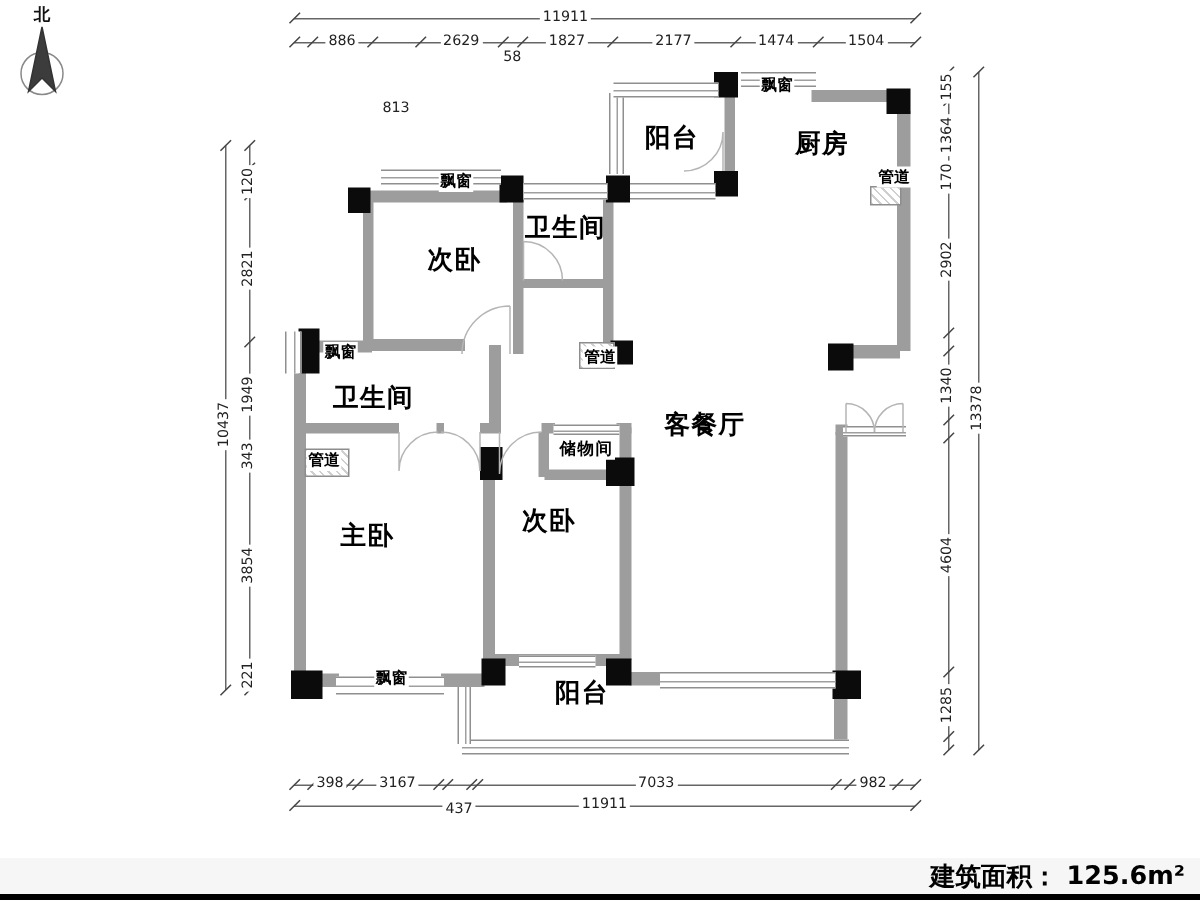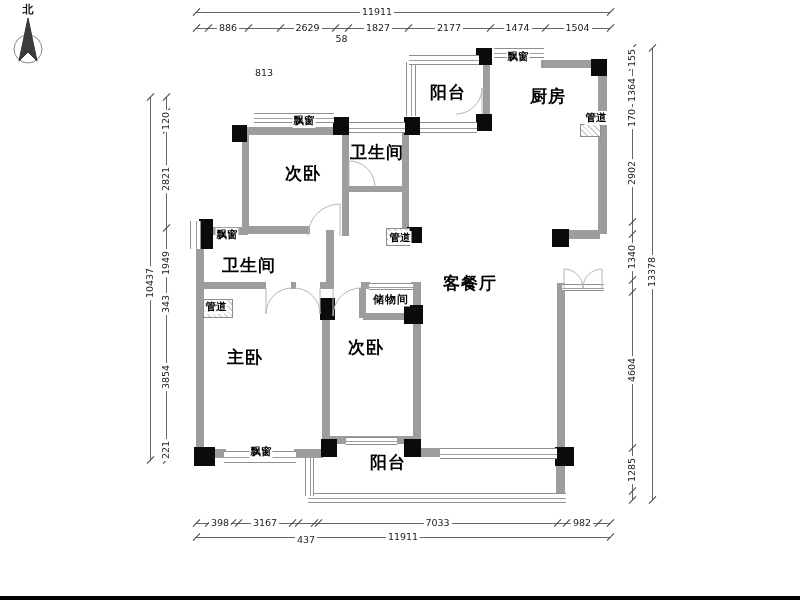--- a/index.html
+++ b/index.html
@@ -253,15 +253,19 @@
         <div class="dim-label v" style="left: 632px; top: 469.5px;">1285</div>
       </div>
       <div>
         <div class="dline" style="left: 652px; top: 48px; width: 1px; height: 452px;"></div>
         <div class="tick" style="left: 651.5px; top: 43px;"></div>
         <div class="tick" style="left: 651.5px; top: 495px;"></div>
         <div class="dim-label v" style="left: 652px; top: 272px;">13378</div>
       </div>
     </div>
 
+  <div class="footer-band">
+    <span>建筑面积：</span>
+    <span>125.6m²</span>
+  </div>
   <div class="footer-bar"></div>
 
 </div>
 
 </body></html>

